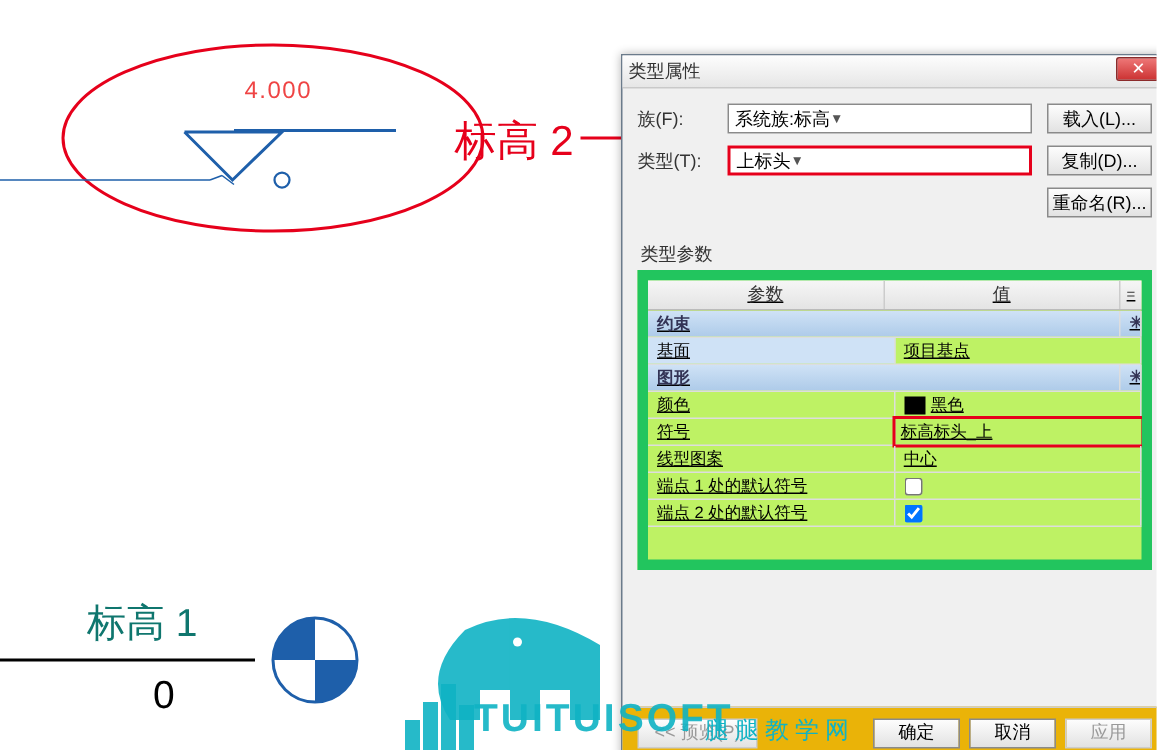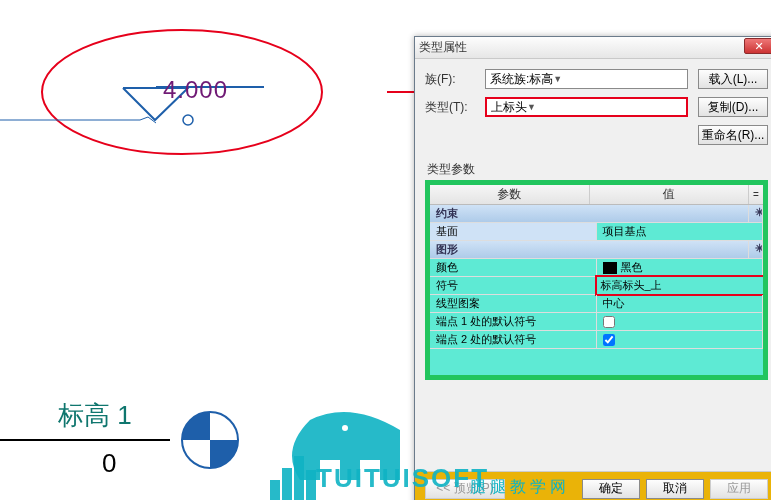--- a/index.html
+++ b/index.html
@@ -42,24 +42,23 @@
     border-left: 10px solid #e6001b;
     border-top: 5px solid transparent;
     border-bottom: 5px solid transparent;
   }
 
   
   .datum-value {
     position: absolute;
     left: 163px;
     top: 52px;
-    font-size: 24px;
-    color: #701a75;
+    font-size: 16px;
+    color: #ef4444;
     letter-spacing: 1px;
-    margin-top: 24px;
   }
 
   
   .level1-label {
     position: absolute;
     left: 58px;
     top: 398px;
     font-size: 26px;
     color: #0f766e;
   }
@@ -143,23 +142,24 @@
     grid-column: 3 / 4;
   }
 
   .params-label {
     padding: 6px 12px 2px;
     color: #333;
   }
 
   .grid {
     margin: 0 10px;
-    border: 5px solid #22c55e;
-    background: #5eead4;
+    border: 7px solid #22c55e;
+    background: #bef264;
     height: 200px;
+    text-decoration: underline;
   }
   .grid-header {
     display: grid;
     grid-template-columns: 1fr 1fr 14px;
     background: linear-gradient(#f6f6f6,#e4e4e4);
     border-bottom: 1px solid #bbb;
     height: 20px;
   }
   .grid-header > div {
     border-right: 1px solid #ccc;
@@ -267,20 +267,21 @@
       <path d="M0,0 L-28,0 A28,28 0 0 1 0,-28 Z" fill="#1e5faa"></path>
     </g>
 
     <g transform="translate(340,420)" fill="#0fb3c4" opacity="0.9">
       <path d="M-40 60 Q-60 30 -30 0 Q10 -20 60 10 L60 60 L40 60 L40 40 L20 40 L20 60 L0 60 L0 40 L-20 40 L-20 60 Z"></path>
       <circle cx="5" cy="8" r="3" fill="#fff"></circle>
     </g>
   </svg>
 
   <div class="datum-value">4.000</div>
+  <div class="anno-label">标高 2</div>
   <div class="anno-arrow"></div>
 
   <div class="level1-label">标高 1</div>
   <div class="level1-value">0</div>
 </div>
 
 <div class="dialog">
   <div class="titlebar">
     <span class="title">类型属性</span>
     <div class="close-btn">

